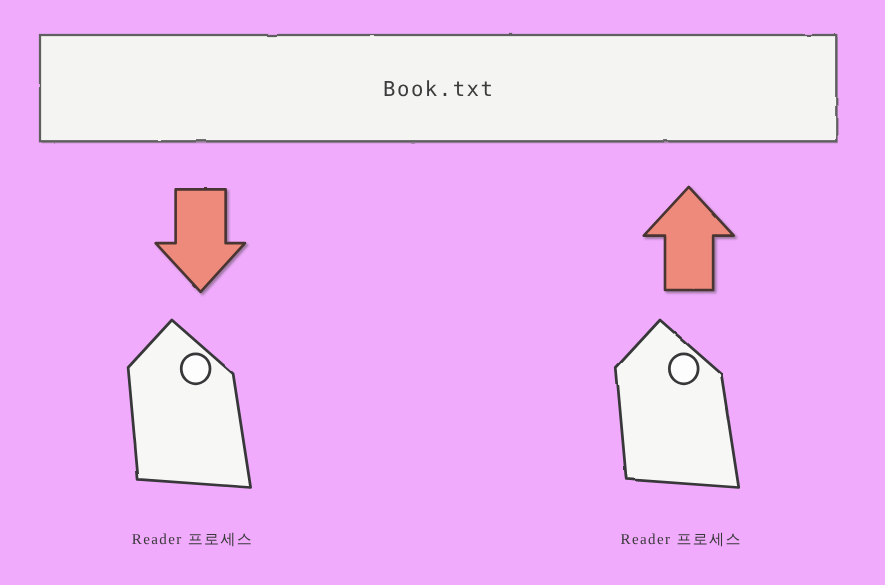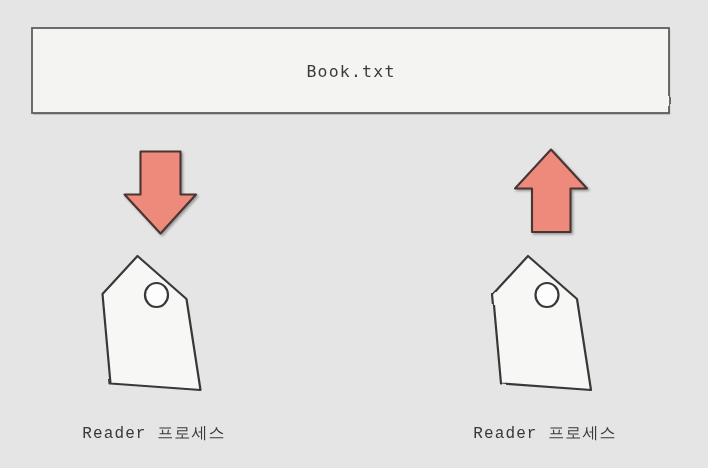--- a/index.html
+++ b/index.html
@@ -8,21 +8,21 @@
     padding: 0;
     background: #ffffff;
   }
   body {
     font-family: "DejaVu Sans", sans-serif;
   }
   #canvas {
     position: relative;
     width: 708px;
     height: 468px;
-    background: #e5e5e5;
+    background: #f0abfc;
     overflow: hidden;
   }
   #scene {
     position: absolute;
     left: 0;
     top: 0;
     width: 708px;
     height: 468px;
   }
   
@@ -49,22 +49,22 @@
     font-family: "DejaVu Sans Mono", monospace;
     font-size: 16.5px;
     letter-spacing: 1.2px;
     color: #3c3c3c;
   }
   
   .proc-caption {
     position: absolute;
     width: 260px;
     text-align: center;
-    font-family: Liberation Mono, monospace;
-    font-size: 16px;
+    font-family: Liberation Serif, serif;
+    font-size: 12px;
     letter-spacing: 1.1px;
     color: #39393a;
     white-space: nowrap;
   }
   #caption-reader { left: 24px; top: 423px; }
   #caption-writer { left: 415px; top: 423px; }
 
   .hit {
     position: absolute;
   }

